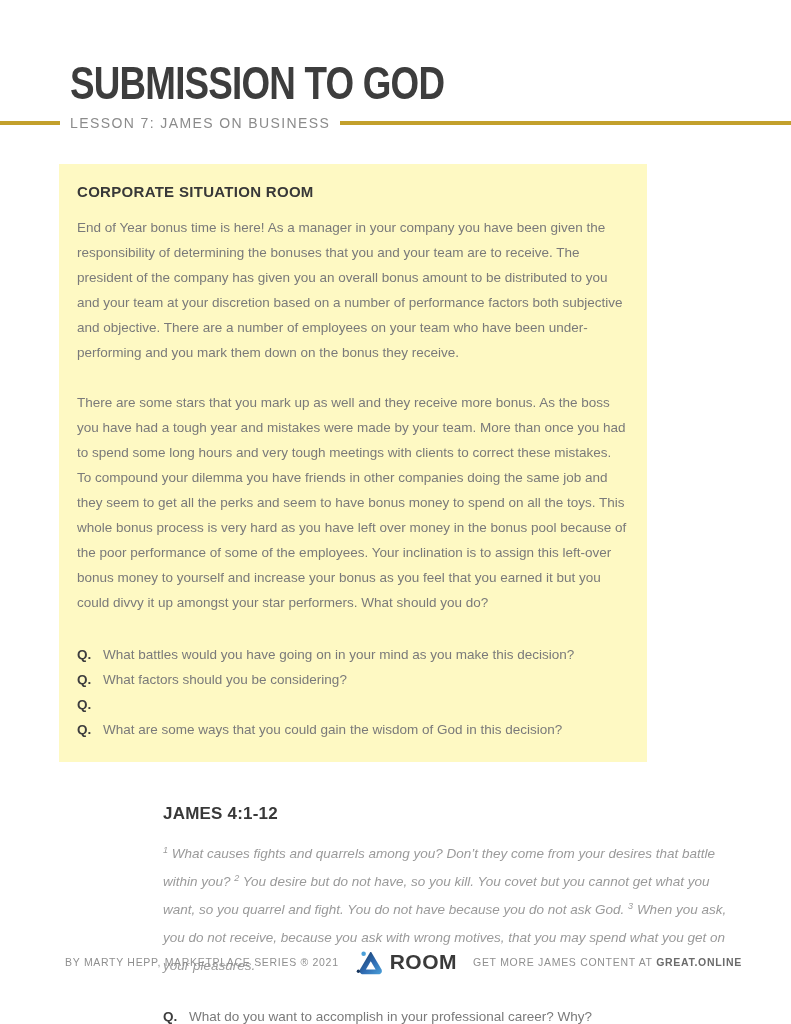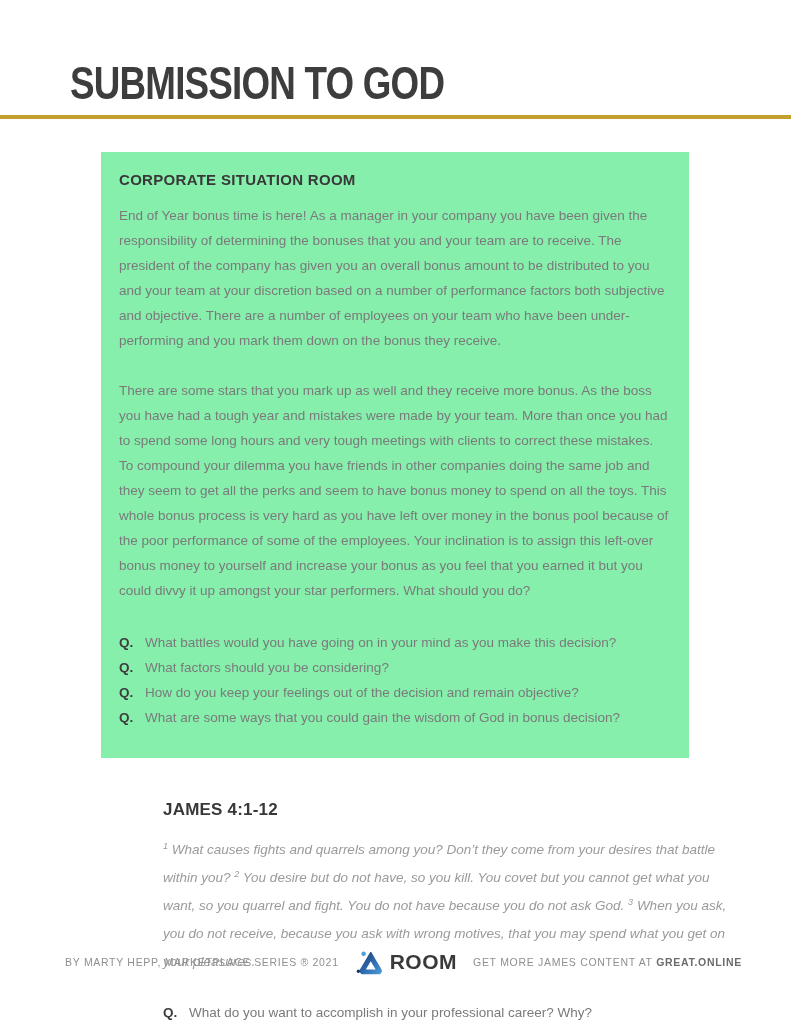--- a/index.html
+++ b/index.html
@@ -34,24 +34,24 @@
   .gold-line.right { flex:1; }
   .lesson-subtitle {
     margin:0 10px 0 10px;
     font-size:14px;
     letter-spacing:1.4px;
     color:#8b8b8b;
     white-space:nowrap;
   }
   
   .panel {
-    margin:33px 0 0 101px;
+    margin:33px 0 0 59px;
     width:588px;
-    background:#86efac;
-    padding:19px 20px 28px 18px;
+    background:#fef9c3;
+    padding:19px 20px 20px 18px;
   }
   .panel-heading {
     font-size:15px;
     font-weight:bold;
     color:#383838;
     letter-spacing:0.3px;
     margin-bottom:15px;
   }
   .panel p {
     font-size:13.5px;
@@ -131,44 +131,44 @@
 </style>
 </head>
 <body>
 
 <div class="page">
 
   <div class="header">
     <h1 class="page-title">SUBMISSION TO GOD</h1>
     <div class="subtitle-row">
       <div class="gold-line left"></div>
+      <span class="lesson-subtitle">LESSON 7: JAMES ON BUSINESS</span>
       <div class="gold-line right"></div>
     </div>
   </div>
 
   <div class="panel">
     <h2 class="panel-heading">CORPORATE SITUATION ROOM</h2>
     <p>End of Year bonus time is here! As a manager in your company you have been given the responsibility of determining the bonuses that you and your team are to receive. The president of the company has given you an overall bonus amount to be distributed to you and your team at your discretion based on a number of performance factors both subjective and objective. There are a number of employees on your team who have been under-performing and you mark them down on the bonus they receive.</p>
     <p>There are some stars that you mark up as well and they receive more bonus. As the boss you have had a tough year and mistakes were made by your team. More than once you had to spend some long hours and very tough meetings with clients to correct these mistakes. To compound your dilemma you have friends in other companies doing the same job and they seem to get all the perks and seem to have bonus money to spend on all the toys. This whole bonus process is very hard as you have left over money in the bonus pool because of the poor performance of some of the employees. Your inclination is to assign this left-over bonus money to yourself and increase your bonus as you feel that you earned it but you could divvy it up amongst your star performers. What should you do?</p>
     <ul class="q-list">
       <li>
         <span class="q-label">Q.</span>
         <span class="q-text">What battles would you have going on in your mind as you make this decision?</span>
       </li>
       <li>
         <span class="q-label">Q.</span>
         <span class="q-text">What factors should you be considering?</span>
       </li>
       <li>
         <span class="q-label">Q.</span>
-        <span class="q-text">How do you keep your feelings out of the decision and remain objective?</span>
-      </li>
-      <li>
-        <span class="q-label">Q.</span>
-        <span class="q-text">What are some ways that you could gain the wisdom of God in bonus decision?</span>
+      </li>
+      <li>
+        <span class="q-label">Q.</span>
+        <span class="q-text">What are some ways that you could gain the wisdom of God in this decision?</span>
       </li>
     </ul>
   </div>
 
   <div class="scripture-section">
     <h2 class="scripture-heading">JAMES 4:1-12</h2>
     <p class="scripture-passage"><sup>1</sup> <span>What causes fights and quarrels among you? Don’t they come from your desires that battle within you?</span> <sup>2</sup> <span>You desire but do not have, so you kill. You covet but you cannot get what you want, so you quarrel and fight. You do not have because you do not ask God.</span> <sup>3</sup> <span>When you ask, you do not receive, because you ask with wrong motives, that you may spend what you get on your pleasures.</span></p>
     <ul class="q-list">
       <li>
         <span class="q-label">Q.</span>

